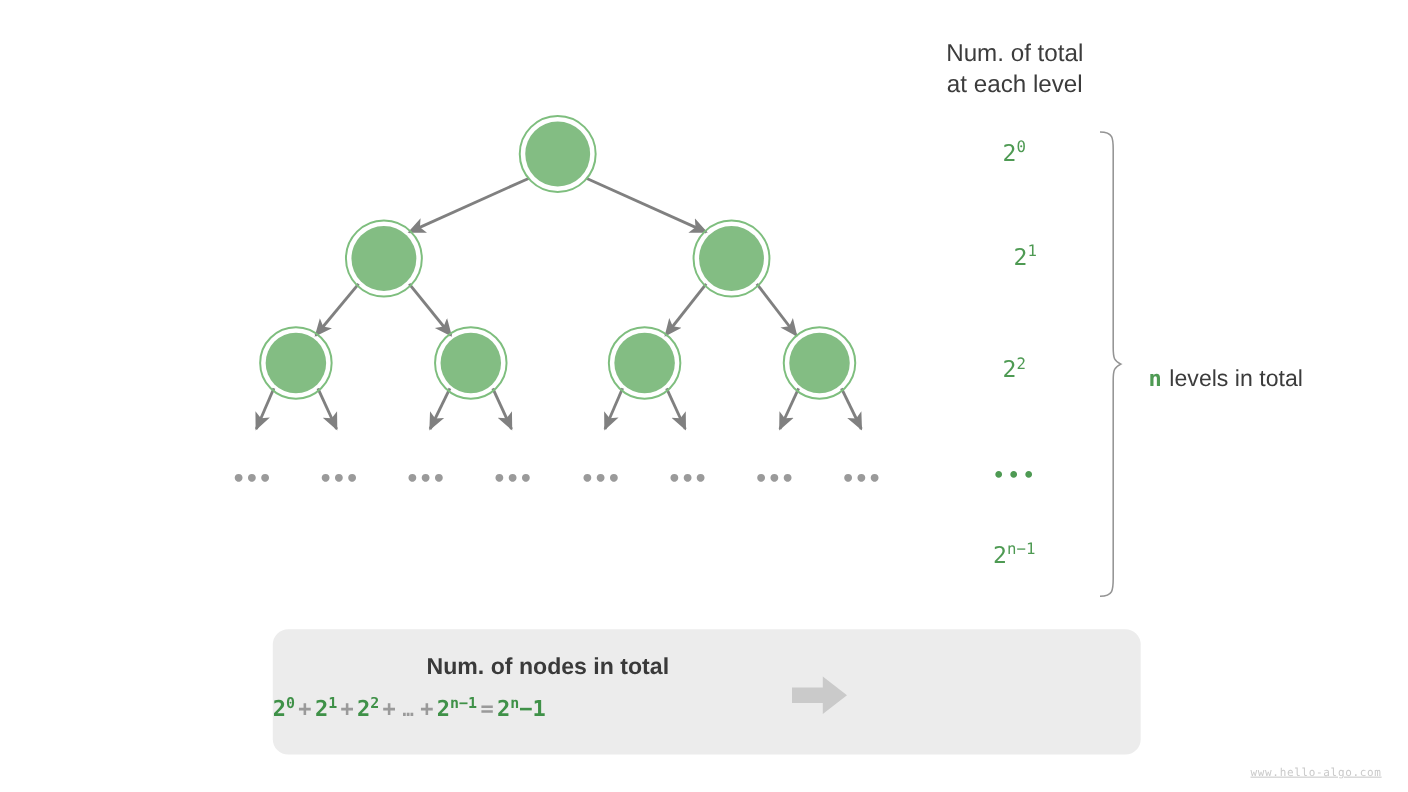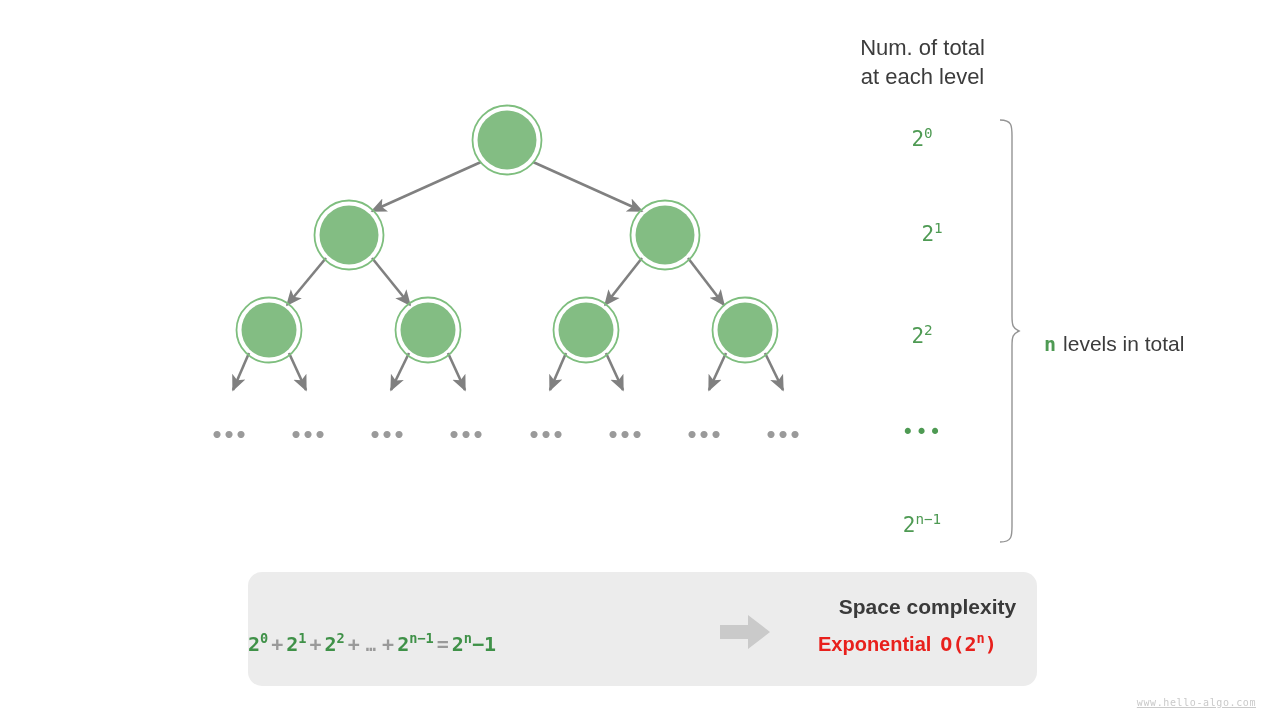--- a/index.html
+++ b/index.html
@@ -277,39 +277,34 @@
   </div>
   <div class="level-label" style="left:872px; top:222px;">
     <span>2</span><sup>1</sup>
   </div>
   <div class="level-label" style="left:862px; top:324px;">
     <span>2</span><sup>2</sup>
   </div>
   <div class="level-label dots" style="left:862px; top:420px;">
     <span>•••</span>
   </div>
-  <div class="level-label" style="left:862px; top:513px;">
+  <div class="level-label" style="left:862px; top:493px;">
     <span>2</span><sup>n−1</sup>
   </div>
 
   <div class="total-note">
     <span class="nvar">n</span><span>levels in total</span>
   </div>
 
   <div id="summary-panel">
     <div class="panel-col" id="col-nodes">
+      <div class="panel-head">Num. of nodes in total</div>
       <div class="panel-body" id="nodes-formula"><span class="expr"><span>2</span><sup>0</sup></span><span class="op">+</span><span class="expr"><span>2</span><sup>1</sup></span><span class="op">+</span><span class="expr"><span>2</span><sup>2</sup></span><span class="op">+</span><span class="op ellip">…</span><span class="op">+</span><span class="expr"><span>2</span><sup>n−1</sup></span><span class="op">=</span><span class="expr"><span>2</span><sup>n</sup><span>−1</span></span></div>
     </div>
 
-    <div class="panel-col" id="col-complexity">
-      <div class="panel-head">Space complexity</div>
-      <div class="panel-body">
-        <span class="complexity-word">Exponential</span><span class="complexity-text"><span>O(2</span><sup>n</sup><span>)</span></span>
-      </div>
-    </div>
   </div>
 
   <svg id="panel-arrow" viewBox="0 0 54 40">
     <path d="M2 13 L30 13 L30 3 L52 20 L30 37 L30 27 L2 27 Z" fill="#cacaca"></path>
   </svg>
 
   <div id="watermark">www.hello-algo.com</div>
 
 </div>
 

